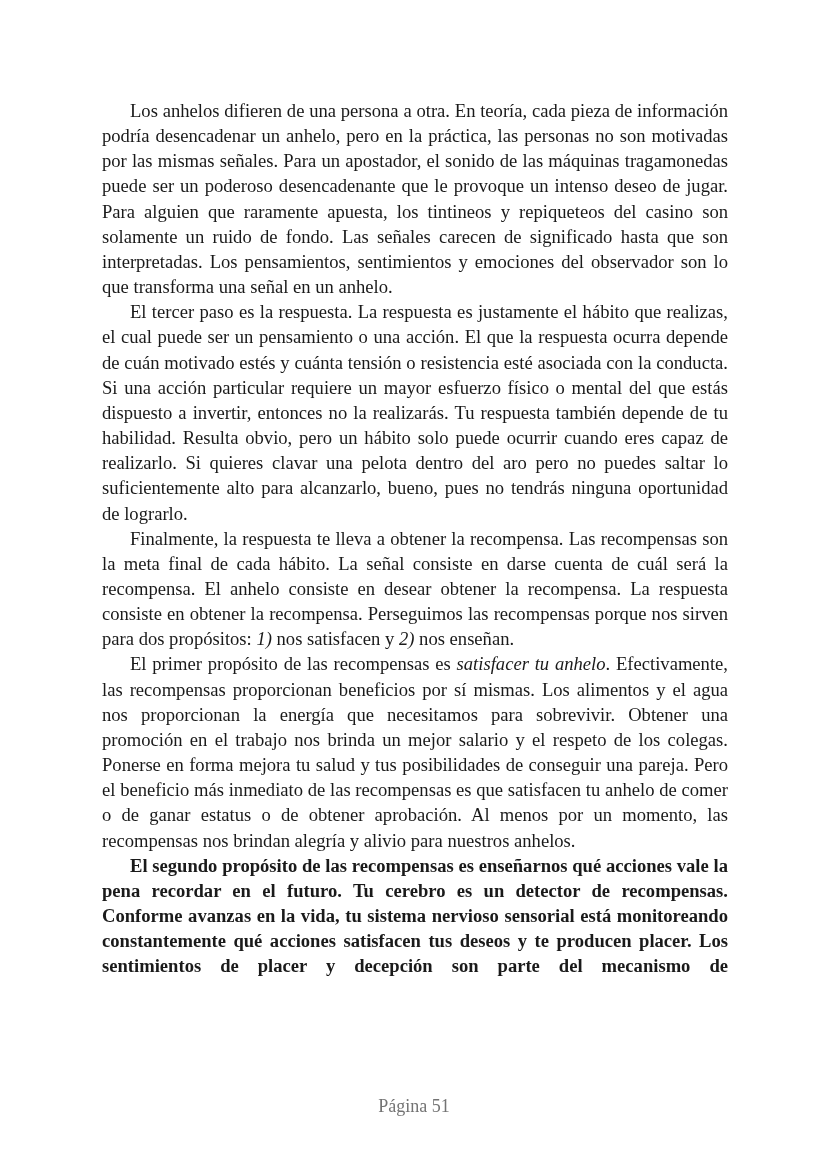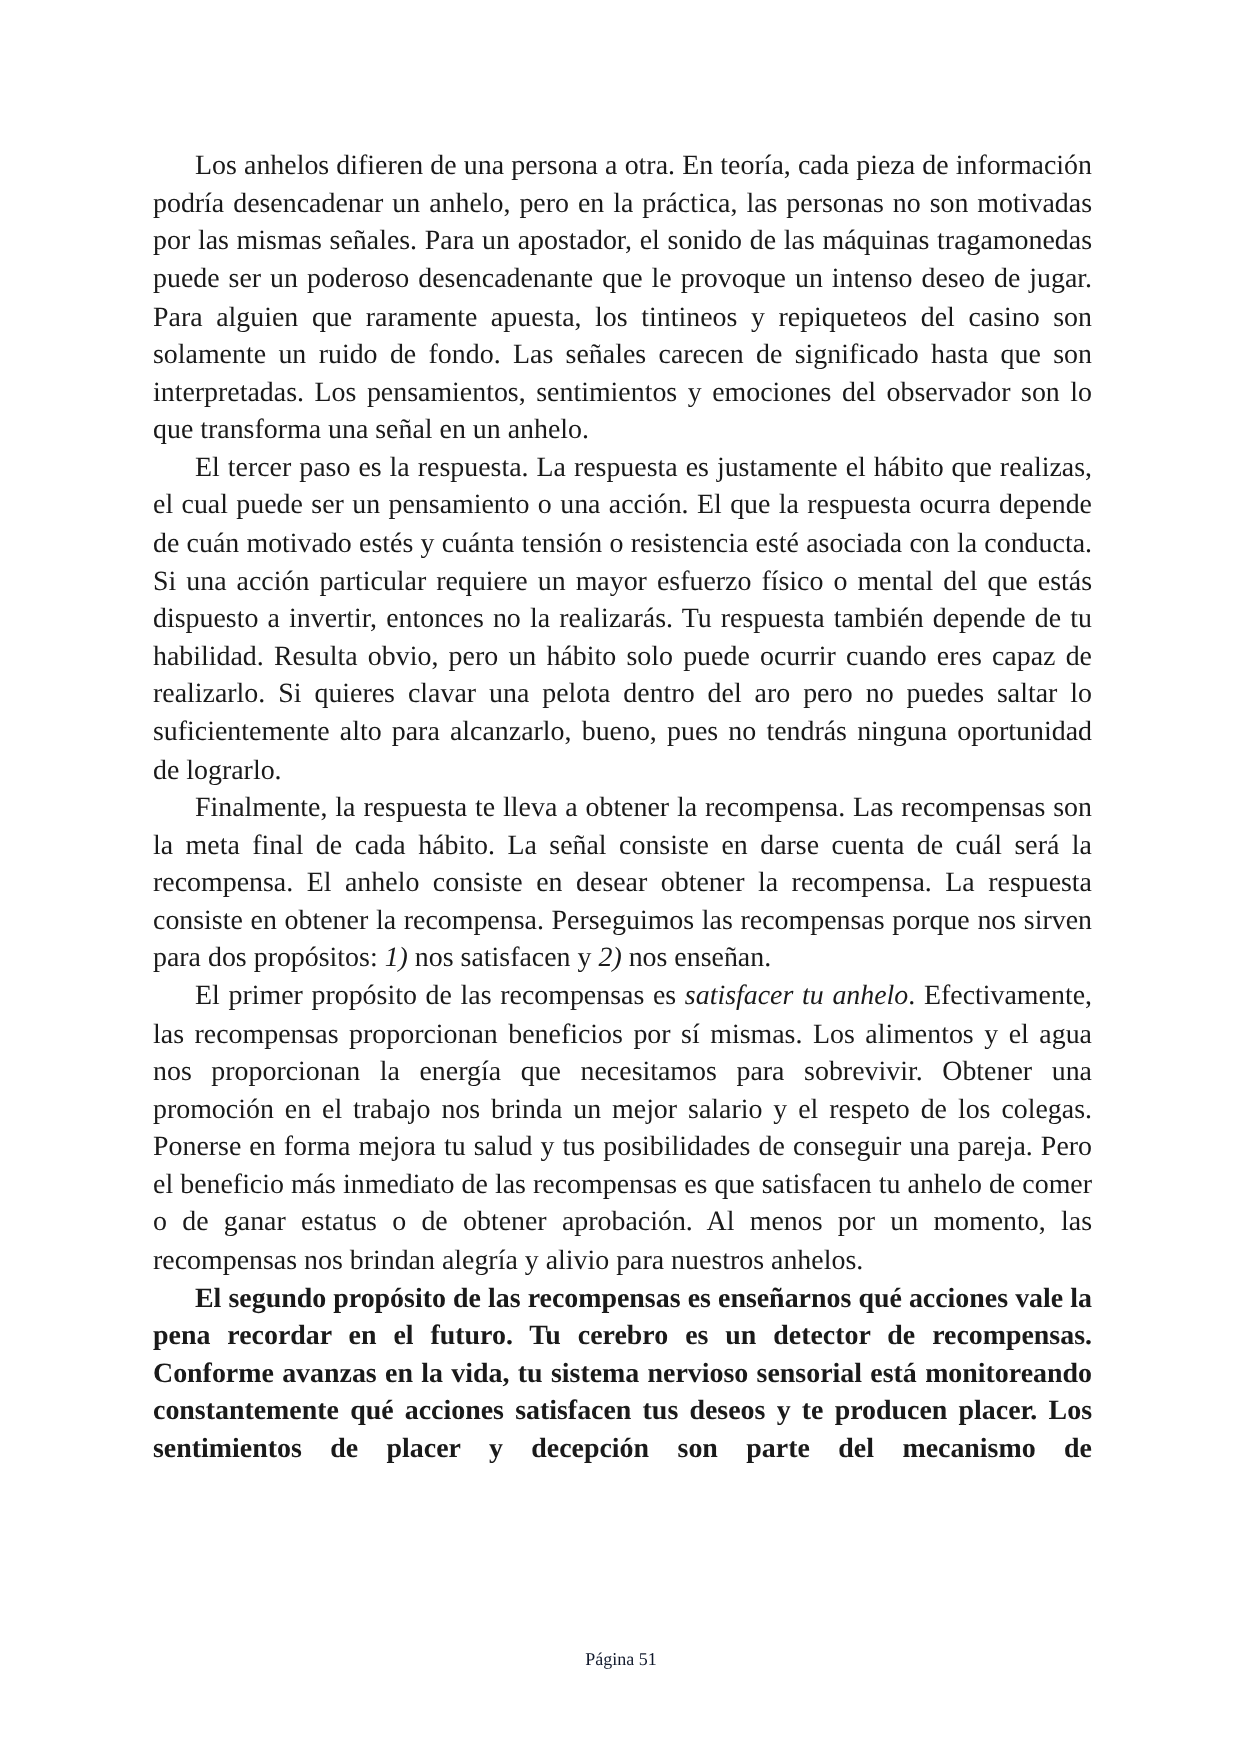--- a/index.html
+++ b/index.html
@@ -43,23 +43,23 @@
     }
     .para em {
       font-style: italic;
     }
     .footer {
       position: absolute;
       left: 0;
       width: 828px;
       top: 1094px;
       text-align: center;
-      font-size: 12px;
+      font-size: 18px;
       line-height: 24px;
-      color: #0f172a;
+      color: #737373;
     }
   </style>
 </head>
 <body>
 
 <div class="page">
   <div class="body-text">
     <p class="para">Los anhelos difieren de una persona a otra. En teoría, cada pieza de información podría desencadenar un anhelo, pero en la práctica, las personas no son motivadas por las mismas señales. Para un apostador, el sonido de las máquinas tragamonedas puede ser un poderoso desencadenante que le provoque un intenso deseo de jugar. Para alguien que raramente apuesta, los tintineos y repiqueteos del casino son solamente un ruido de fondo. Las señales carecen de significado hasta que son interpretadas. Los pensamientos, sentimientos y emociones del observador son lo que transforma una señal en un anhelo.</p>
     <p class="para">El tercer paso es la respuesta. La respuesta es justamente el hábito que realizas, el cual puede ser un pensamiento o una acción. El que la respuesta ocurra depende de cuán motivado estés y cuánta tensión o resistencia esté asociada con la conducta. Si una acción particular requiere un mayor esfuerzo físico o mental del que estás dispuesto a invertir, entonces no la realizarás. Tu respuesta también depende de tu habilidad. Resulta obvio, pero un hábito solo puede ocurrir cuando eres capaz de realizarlo. Si quieres clavar una pelota dentro del aro pero no puedes saltar lo suficientemente alto para alcanzarlo, bueno, pues no tendrás ninguna oportunidad de lograrlo.</p>
     <p class="para"><span>Finalmente, la respuesta te lleva a obtener la recompensa. Las recompensas son la meta final de cada hábito. La señal consiste en darse cuenta de cuál será la recompensa. El anhelo consiste en desear obtener la recompensa. La respuesta consiste en obtener la recompensa. Perseguimos las recompensas porque nos sirven para dos propósitos: </span><em>1)</em><span> nos satisfacen y </span><em>2)</em><span> nos enseñan.</span></p>

